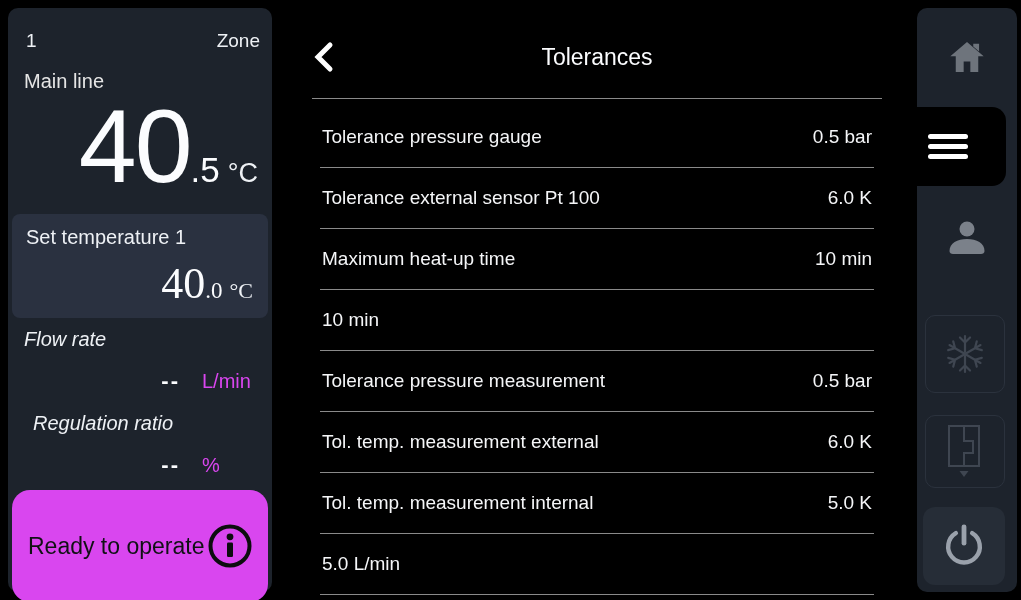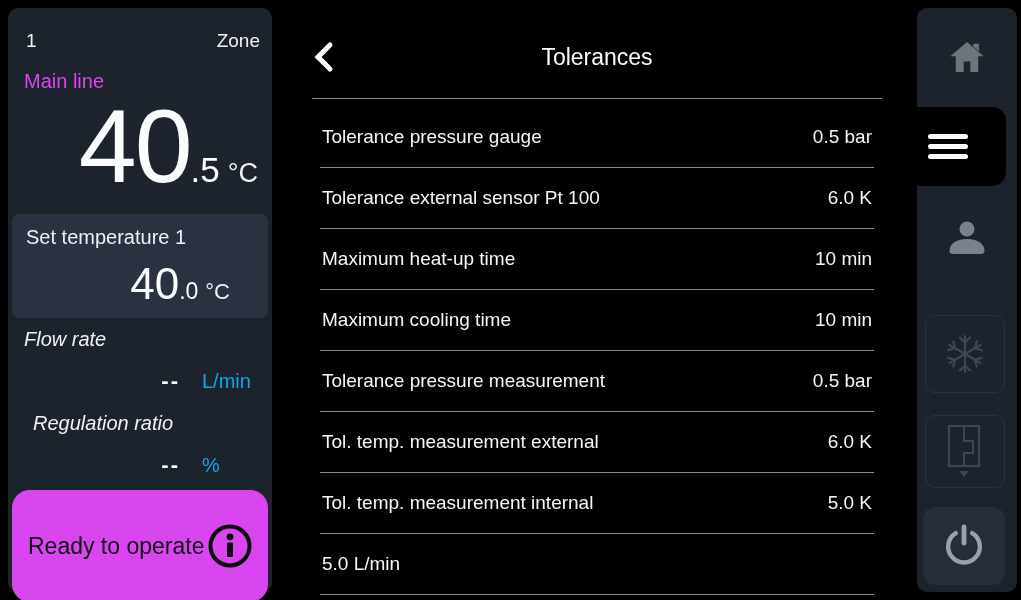--- a/index.html
+++ b/index.html
@@ -11,39 +11,39 @@
   }
   .screen{position:absolute;inset:0;background:#000;}
 
   
   .left-panel{
     position:absolute;left:8px;top:8px;width:264px;height:584px;
     background:#1d232c;border-radius:10px;
   }
   .zone-row{position:absolute;top:22px;left:18px;right:12px;
     display:flex;justify-content:space-between;font-size:19px;color:#eef1f5;}
-  .line-label{position:absolute;top:62px;left:16px;font-size:20px;color:#d946ef;}
+  .line-label{position:absolute;top:62px;left:16px;font-size:20px;color:#e5e5e5;}
   .main-temp{position:absolute;top:86px;right:14px;white-space:nowrap;line-height:1;}
   .main-temp .t-int{font-size:104px;letter-spacing:-2px;color:#fbfcfe;}
   .main-temp .t-dec{font-size:35px;color:#fbfcfe;}
   .main-temp .t-unit{font-size:27px;margin-left:8px;color:#eef1f5;}
   .set-card{
     position:absolute;left:4px;right:4px;top:206px;height:104px;
     background:#2a3140;border-radius:8px;border:none;text-align:left;color:#eef1f5;
     padding:0;cursor:pointer;
   }
   .set-label{position:absolute;top:12px;left:14px;font-size:20px;}
-  .set-value{position:absolute;right:38px;bottom:12px;line-height:1;white-space:nowrap;}
+  .set-value{position:absolute;right:15px;bottom:12px;line-height:1;white-space:nowrap;font-family:Liberation Serif, serif;}
   .set-value .s-int{font-size:44px;color:#fbfcfe;}
   .set-value .s-dec{font-size:23px;color:#fbfcfe;}
   .set-value .s-unit{font-size:22px;margin-left:7px;}
   .metric-label{position:absolute;left:16px;font-size:20px;color:#eef1f5;font-style:italic;}
   .metric-value{position:absolute;left:0;right:6px;display:flex;align-items:baseline;line-height:1;}
   .metric-value .m-val{width:172px;text-align:right;font-size:22px;font-weight:bold;letter-spacing:2px;color:#fbfcfe;}
-  .metric-value .m-unit{margin-left:22px;font-size:20px;color:#0ea5e9;}
+  .metric-value .m-unit{margin-left:22px;font-size:20px;color:#d946ef;}
   .flow-label{top:320px;}   .flow-value{top:362px;}
   .reg-label{top:404px;margin-left:9px;}    .reg-value{top:446px;}
   .status-btn{
     position:absolute;left:4px;right:4px;top:482px;height:112px;
     background:#d946ef;border:none;border-radius:18px;cursor:pointer;
     display:flex;align-items:center;justify-content:space-between;
     padding:0 14px 0 16px;color:#101114;font-size:23px;
     font-family:"Liberation Sans","DejaVu Sans",sans-serif;
   }
   .info-icon{display:inline-flex;width:48px;height:48px;}
@@ -154,21 +154,20 @@
       </li>
       <li class="tol-row">
         <span class="tol-label">Tolerance external sensor Pt 100</span>
         <span class="tol-value">6.0 K</span>
       </li>
       <li class="tol-row">
         <span class="tol-label">Maximum heat-up time</span>
         <span class="tol-value">10 min</span>
       </li>
       <li class="tol-row">
-        <span class="tol-label">Maximum cooling time</span>
         <span class="tol-value">10 min</span>
       </li>
       <li class="tol-row">
         <span class="tol-label">Tolerance pressure measurement</span>
         <span class="tol-value">0.5 bar</span>
       </li>
       <li class="tol-row">
         <span class="tol-label">Tol. temp. measurement external</span>
         <span class="tol-value">6.0 K</span>
       </li>

